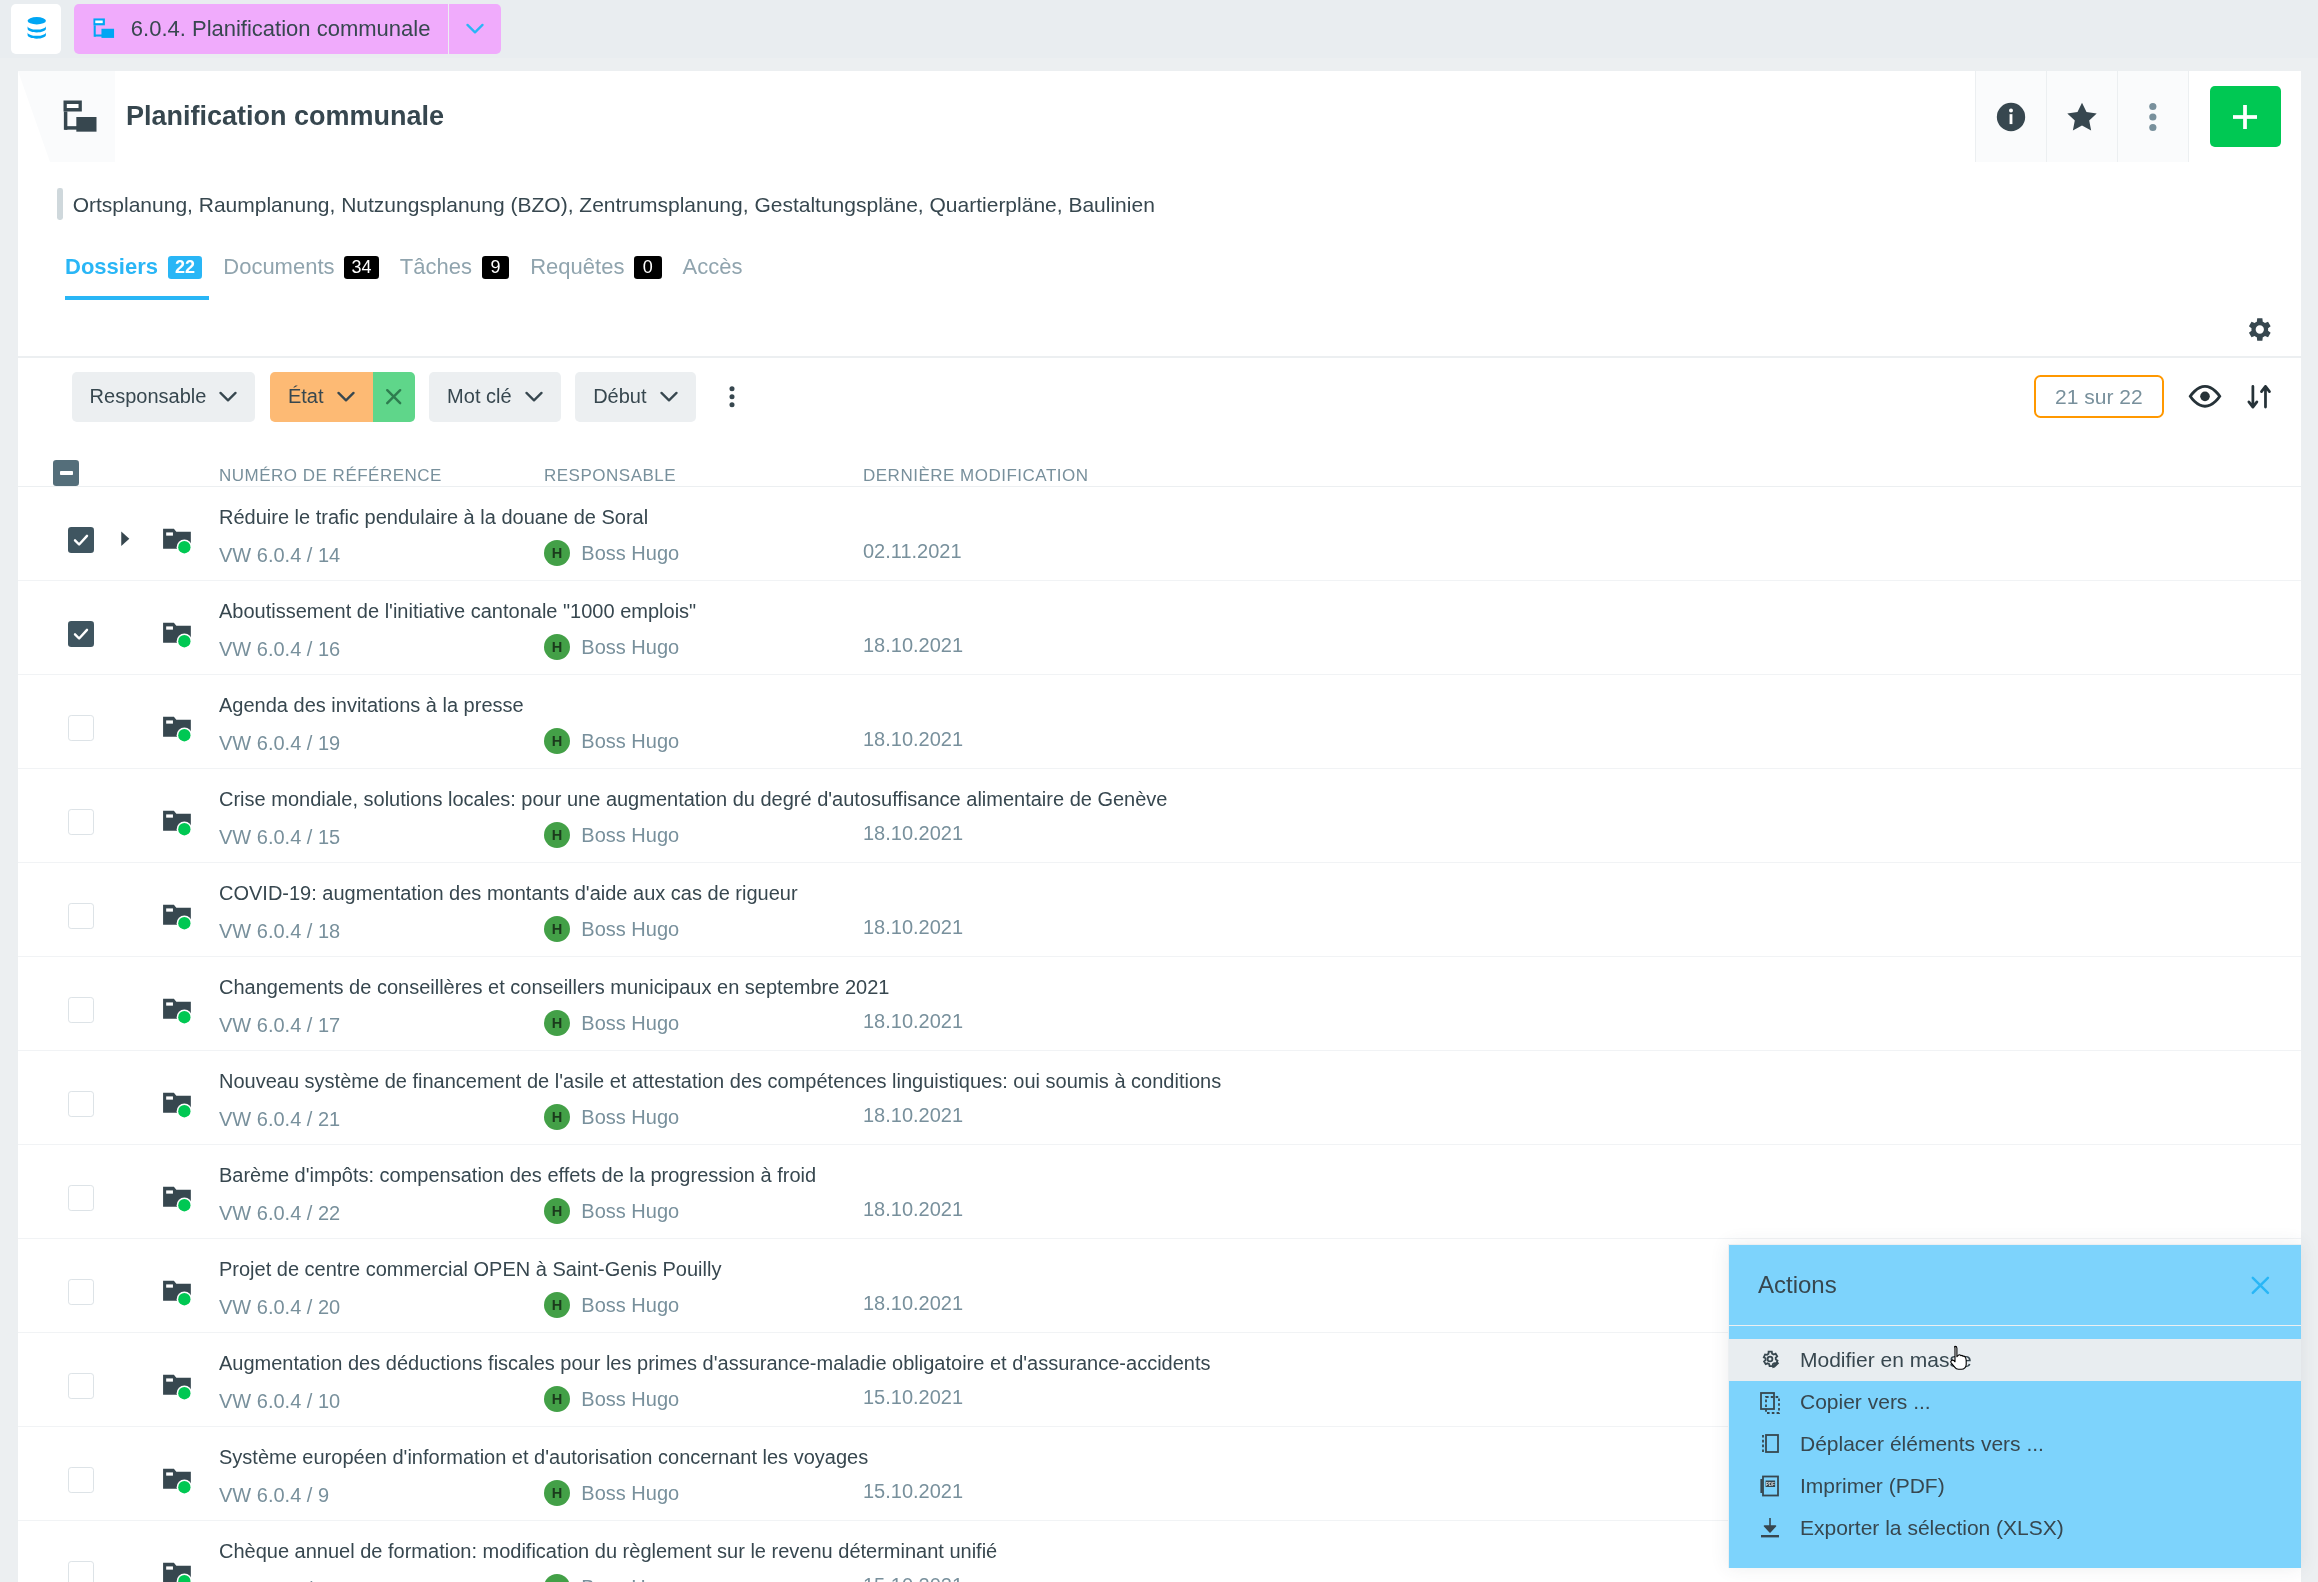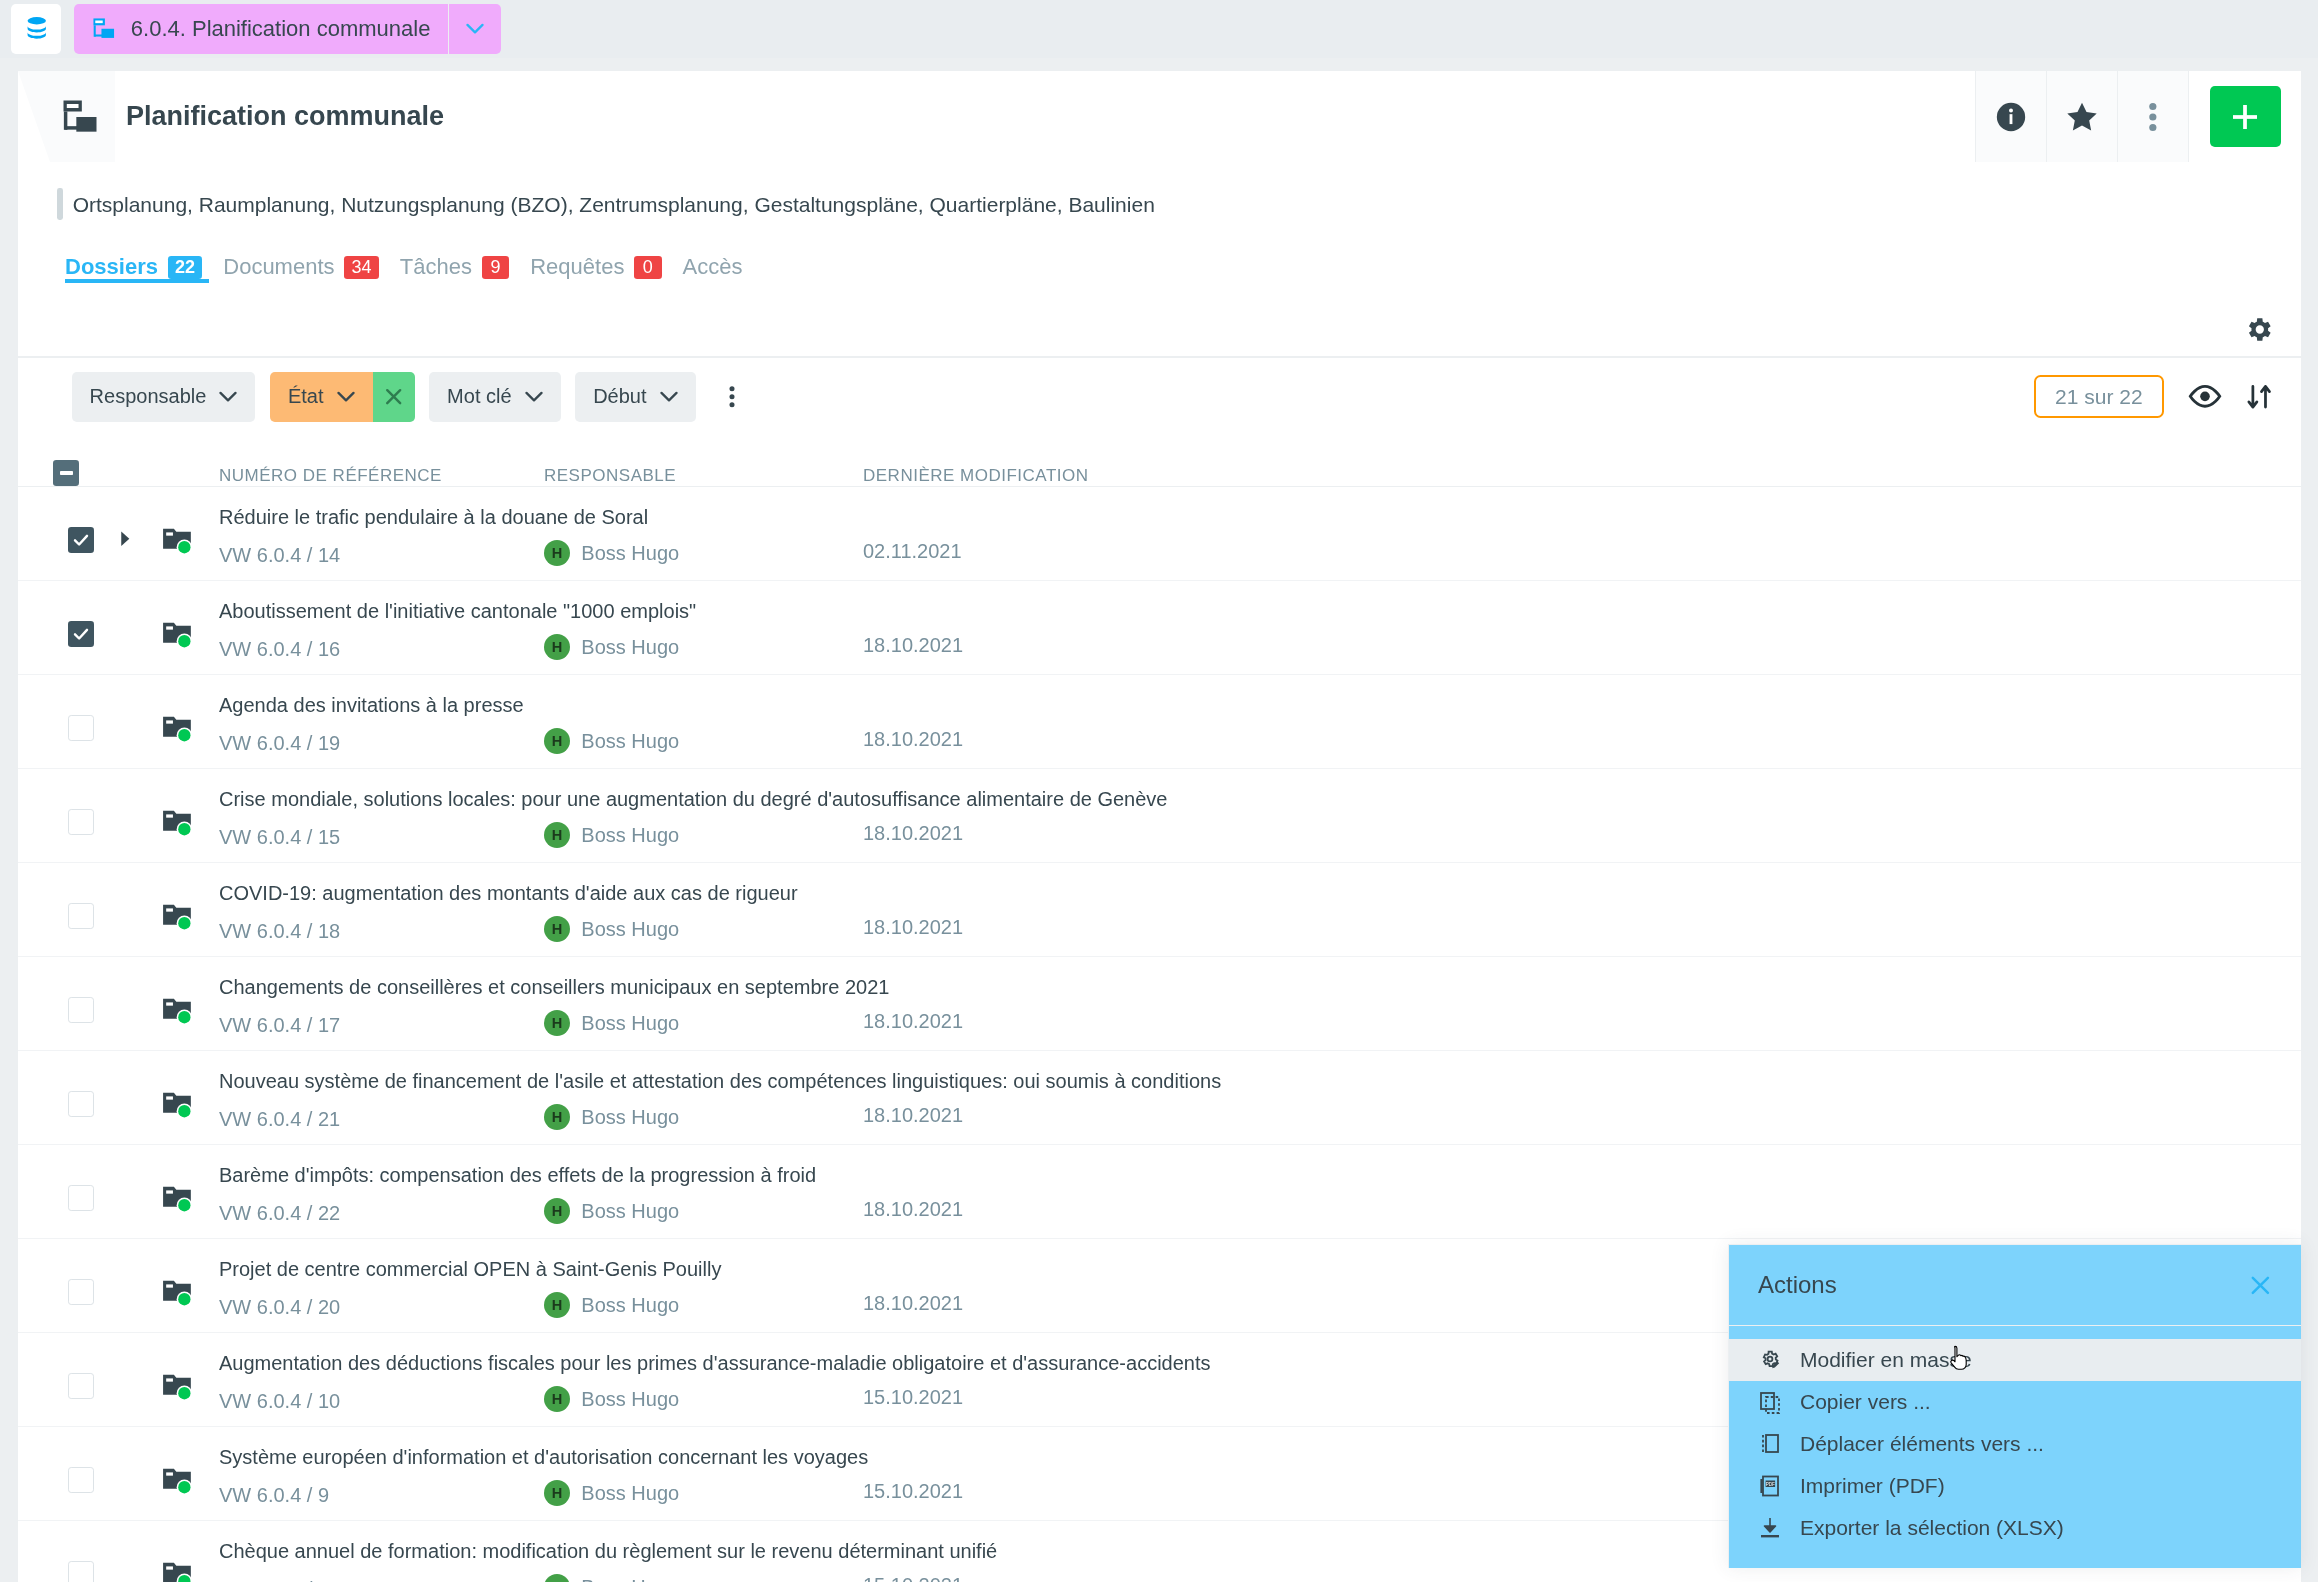--- a/index.html
+++ b/index.html
@@ -89,26 +89,26 @@
     padding: 1.6px 0;
   }
 
   
   .tabs {
     margin: 34px 0 0 47px; display:flex; align-items:center; gap: 0;
     position: relative;
   }
   .tab {
     display:flex; align-items:center; gap: 9.7px;
-    font-size: 22px; color:#90a4ae; padding: 0 21px 3px 0; cursor:pointer;
+    font-size: 22px; color:#90a4ae; padding: 0 21px 20px 0; cursor:pointer;
     position: relative;
   }
   .tab:first-child { padding-left: 0; }
   .tab .badge {
-    font-size: 18px; color: #ffffff; background: #ef4444;
+    font-size: 18px; color: #ffffff; background: #000000;
     border-radius: 3.2px; padding: 2.4px 7.3px; line-height: 1;
     min-width: 27.5px; text-align:center;
   }
   .tab.active { color: #29b6f6; font-weight: bold; }
   .tab.active .badge { background: #29b6f6; }
   .tabs-underline {
     position:absolute; left:0; bottom:0; width: 144px; height: 4px; background:#29b6f6;
   }
   .tabs-rule {
     position: absolute; left: 0; right: 0; top: 285px; height: 1.6px; background: #eceff1;

